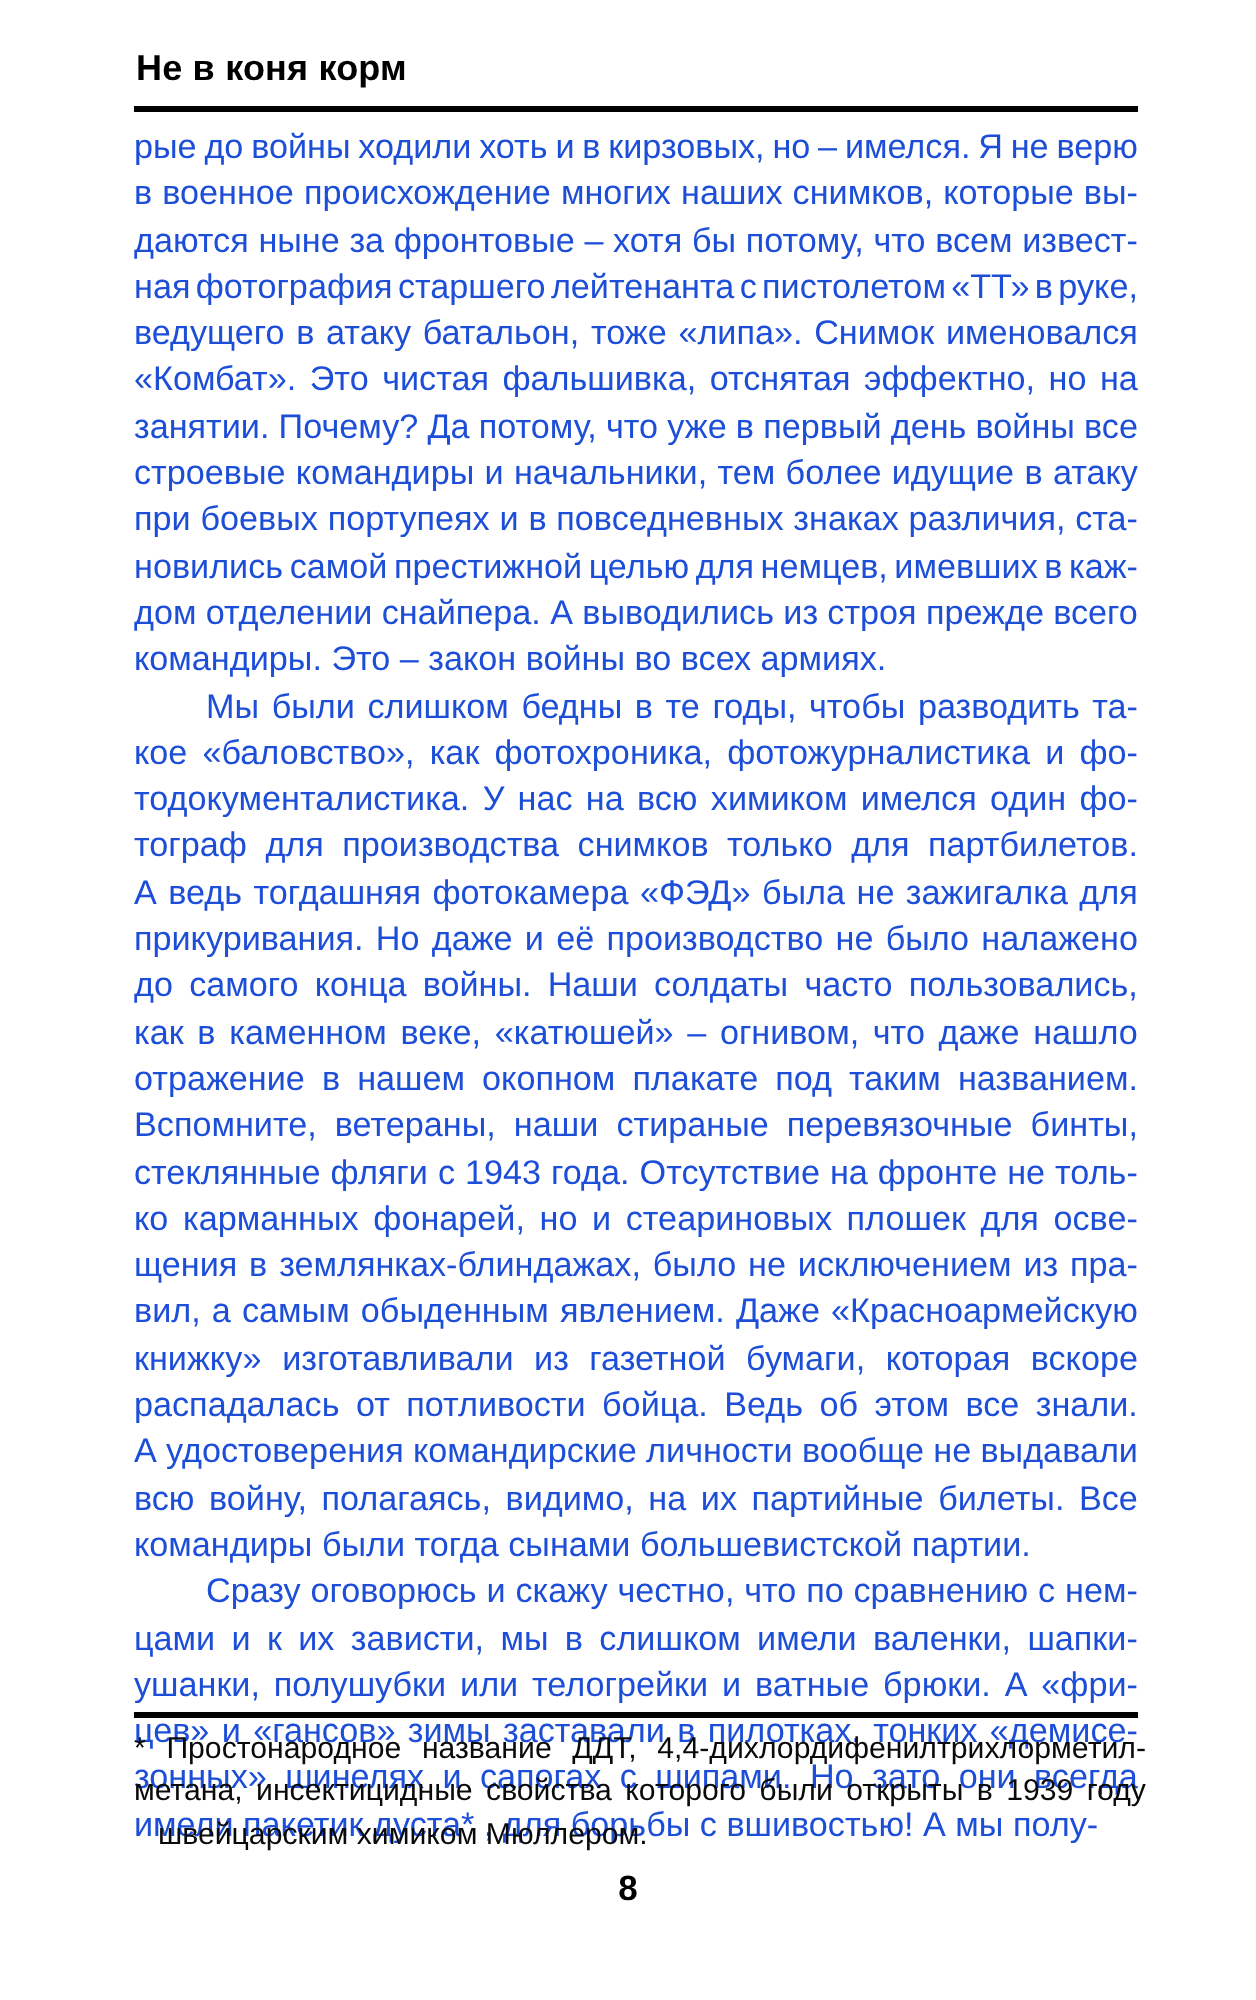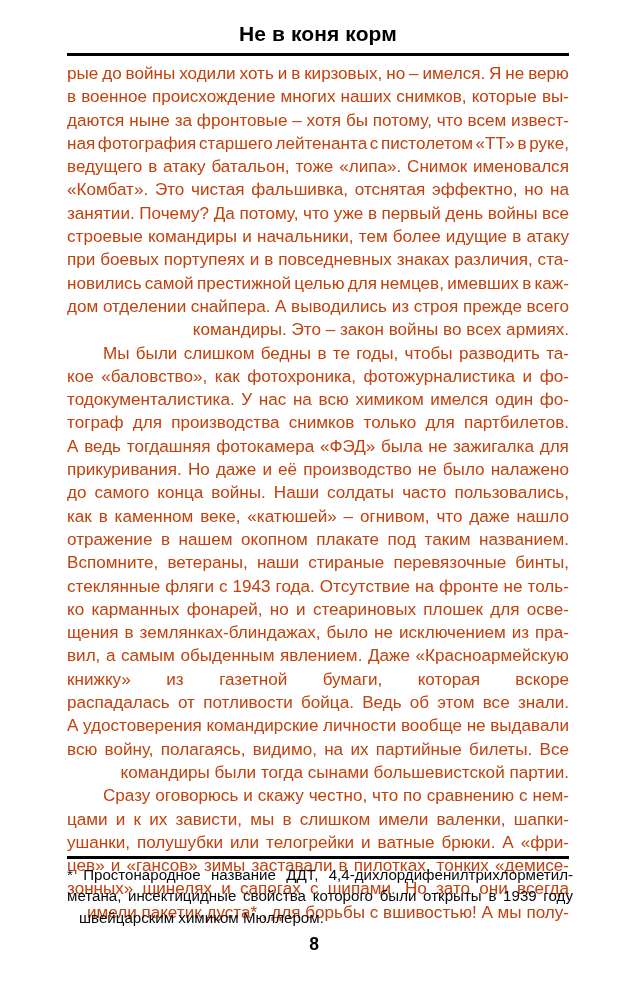--- a/index.html
+++ b/index.html
@@ -27,27 +27,26 @@
   }
 
   
   .running-head {
     position: absolute;
     left: 68px;
     top: 22px;
     width: 500px;
   }
   .running-head-title {
-    font-size: 21px;
+    font-size: 18px;
     font-weight: bold;
     letter-spacing: 0.1px;
     line-height: 24px;
     color: #000000;
     white-space: nowrap;
-    text-align: center;
   }
   .head-rule {
     position: absolute;
     left: 67px;
     top: 53px;
     width: 502px;
     height: 2.6px;
     background: #000000;
   }
 
@@ -59,22 +58,21 @@
     width: 502px;
   }
 
   .line {
     display: block;
     height: 23.3px;
     line-height: 23.3px;
     font-size: 17.1px;
     letter-spacing: 0px;
     white-space: nowrap;
-    color: #c2410c;
-    text-align: right;
+    color: #1d4ed8;
   }
 
   
   .line.j {
     display: flex;
     justify-content: space-between;
     width: 502px;
   }
   .line.j > span { white-space: pre; }
 
@@ -413,20 +411,21 @@
           <span>вил,</span>
           <span>а</span>
           <span>самым</span>
           <span>обыденным</span>
           <span>явлением.</span>
           <span>Даже</span>
           <span>«Красноармейскую</span>
         </div>
         <div class="line j">
           <span>книжку»</span>
+          <span>изготавливали</span>
           <span>из</span>
           <span>газетной</span>
           <span>бумаги,</span>
           <span>которая</span>
           <span>вскоре</span>
         </div>
         <div class="line j">
           <span>распадалась</span>
           <span>от</span>
           <span>потливости</span>

